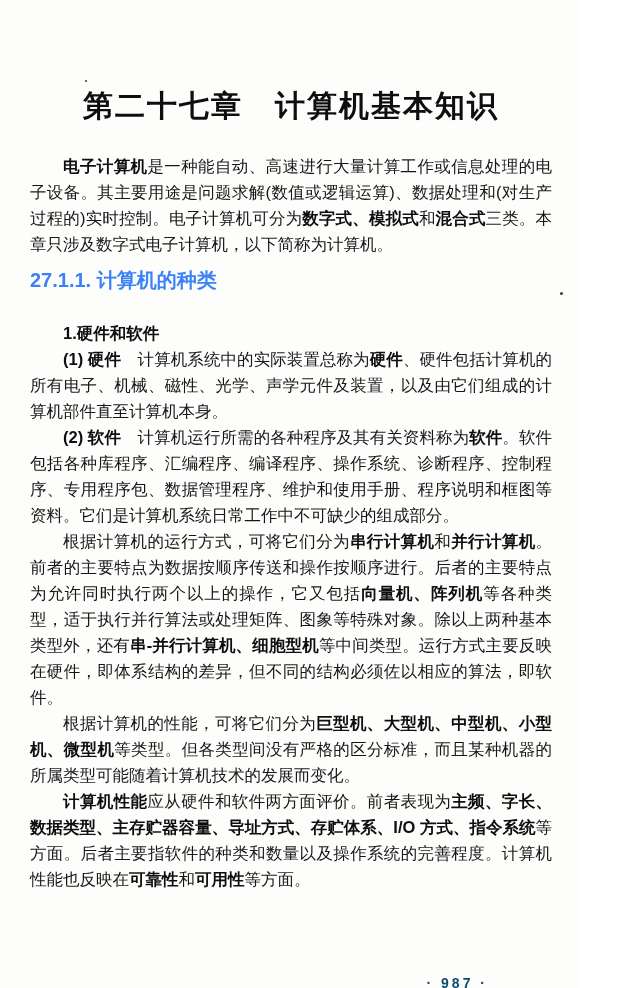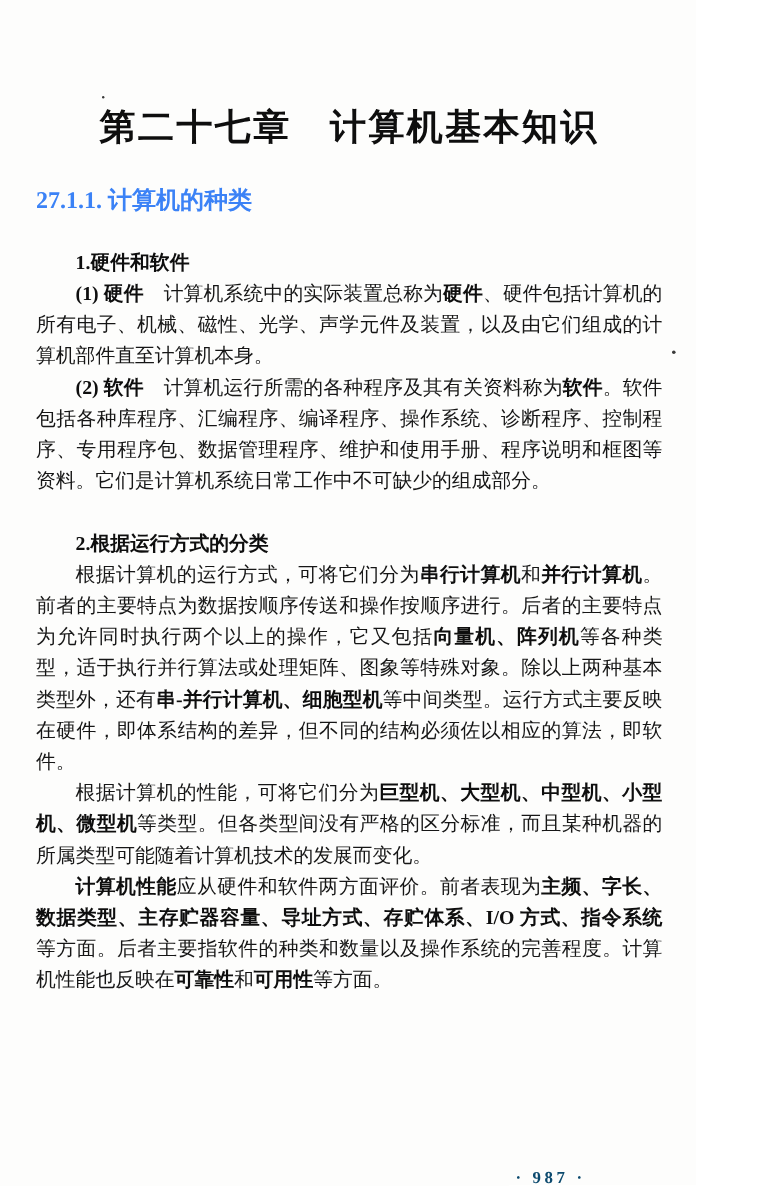--- a/index.html
+++ b/index.html
@@ -1,21 +1,21 @@
 <!DOCTYPE html>
 <html><head>
 <meta charset="utf-8">
 <style>
   html,body{margin:0;padding:0;background:#ffffff;}
   .page{
     position:relative;
     width:580px;height:988px;
     background:#fdfdfc;
     color:#151515;
-    font-family:Liberation Serif, serif;
+    font-family:Liberation Sans, sans-serif;
     overflow:hidden;
   }
   .body-col{
     position:absolute;
     left:30px;right:28px;top:86px;
   }
   .chapter-title{
     font-size:30px;
     font-weight:800;
     text-align:center;
@@ -64,25 +64,25 @@
   .speck.s2{left:560px;top:292px;width:3px;height:3px;}
   .speck.s3{left:610px;top:352px;width:4px;height:5px;}
   .speck.s4{left:608px;top:406px;width:3px;height:3px;}
 </style>
 </head>
 <body>
 
 <div class="page" style="background: rgb(253, 253, 252); color: rgb(21, 21, 21);">
   <div class="body-col">
       <h1 class="chapter-title"><span class="b">第二十七章　计算机基本知识</span></h1>
+      <p class="para"><span class="b">电子计算机</span><span>是一种能自动、高速进行大量计算工作或信息处理的电子设备。其主要用途是问题求解(数值或逻辑运算)、数据处理和(对生产过程的)实时控制。电子计算机可分为</span><span class="b">数字式、模拟式</span><span>和</span><span class="b">混合式</span><span>三类。本章只涉及数字式电子计算机，以下简称为计算机。</span></p>
       <h3 class="subsection-title"><span>27.1.1. 计算机的种类</span></h3>
       <p class="subhead"><span class="b">1.硬件和软件</span></p>
       <p class="para"><span class="b">(1) 硬件　</span><span>计算机系统中的实际装置总称为</span><span class="b">硬件</span><span>、硬件包括计算机的所有电子、机械、磁性、光学、声学元件及装置，以及由它们组成的计算机部件直至计算机本身。</span></p>
       <p class="para"><span class="b">(2) 软件　</span><span>计算机运行所需的各种程序及其有关资料称为</span><span class="b">软件</span><span>。软件包括各种库程序、汇编程序、编译程序、操作系统、诊断程序、控制程序、专用程序包、数据管理程序、维护和使用手册、程序说明和框图等资料。它们是计算机系统日常工作中不可缺少的组成部分。</span></p>
-      <p class="subhead"><span class="b">2.根据运行方式的分类</span></p>
       <p class="para"><span>根据计算机的运行方式，可将它们分为</span><span class="b">串行计算机</span><span>和</span><span class="b">并行计算机</span><span>。前者的主要特点为数据按顺序传送和操作按顺序进行。后者的主要特点为允许同时执行两个以上的操作，它又包括</span><span class="b">向量机、阵列机</span><span>等各种类型，适于执行并行算法或处理矩阵、图象等特殊对象。除以上两种基本类型外，还有</span><span class="b">串-并行计算机、细胞型机</span><span>等中间类型。运行方式主要反映在硬件，即体系结构的差异，但不同的结构必须佐以相应的算法，即软件。</span></p>
       <p class="para"><span>根据计算机的性能，可将它们分为</span><span class="b">巨型机、大型机、中型机、小型机、微型机</span><span>等类型。但各类型间没有严格的区分标准，而且某种机器的所属类型可能随着计算机技术的发展而变化。</span></p>
       <p class="para"><span class="b">计算机性能</span><span>应从硬件和软件两方面评价。前者表现为</span><span class="b">主频、字长、数据类型、主存贮器容量、导址方式、存贮体系、I/O 方式、指令系统</span><span>等方面。后者主要指软件的种类和数量以及操作系统的完善程度。计算机性能也反映在</span><span class="b">可靠性</span><span>和</span><span class="b">可用性</span><span>等方面。</span></p>
     </div>
 
   <div class="page-number">· 987 ·</div>
 
   <div class="speck s1"></div>
   <div class="speck s2"></div>
   <div class="speck s3"></div>

